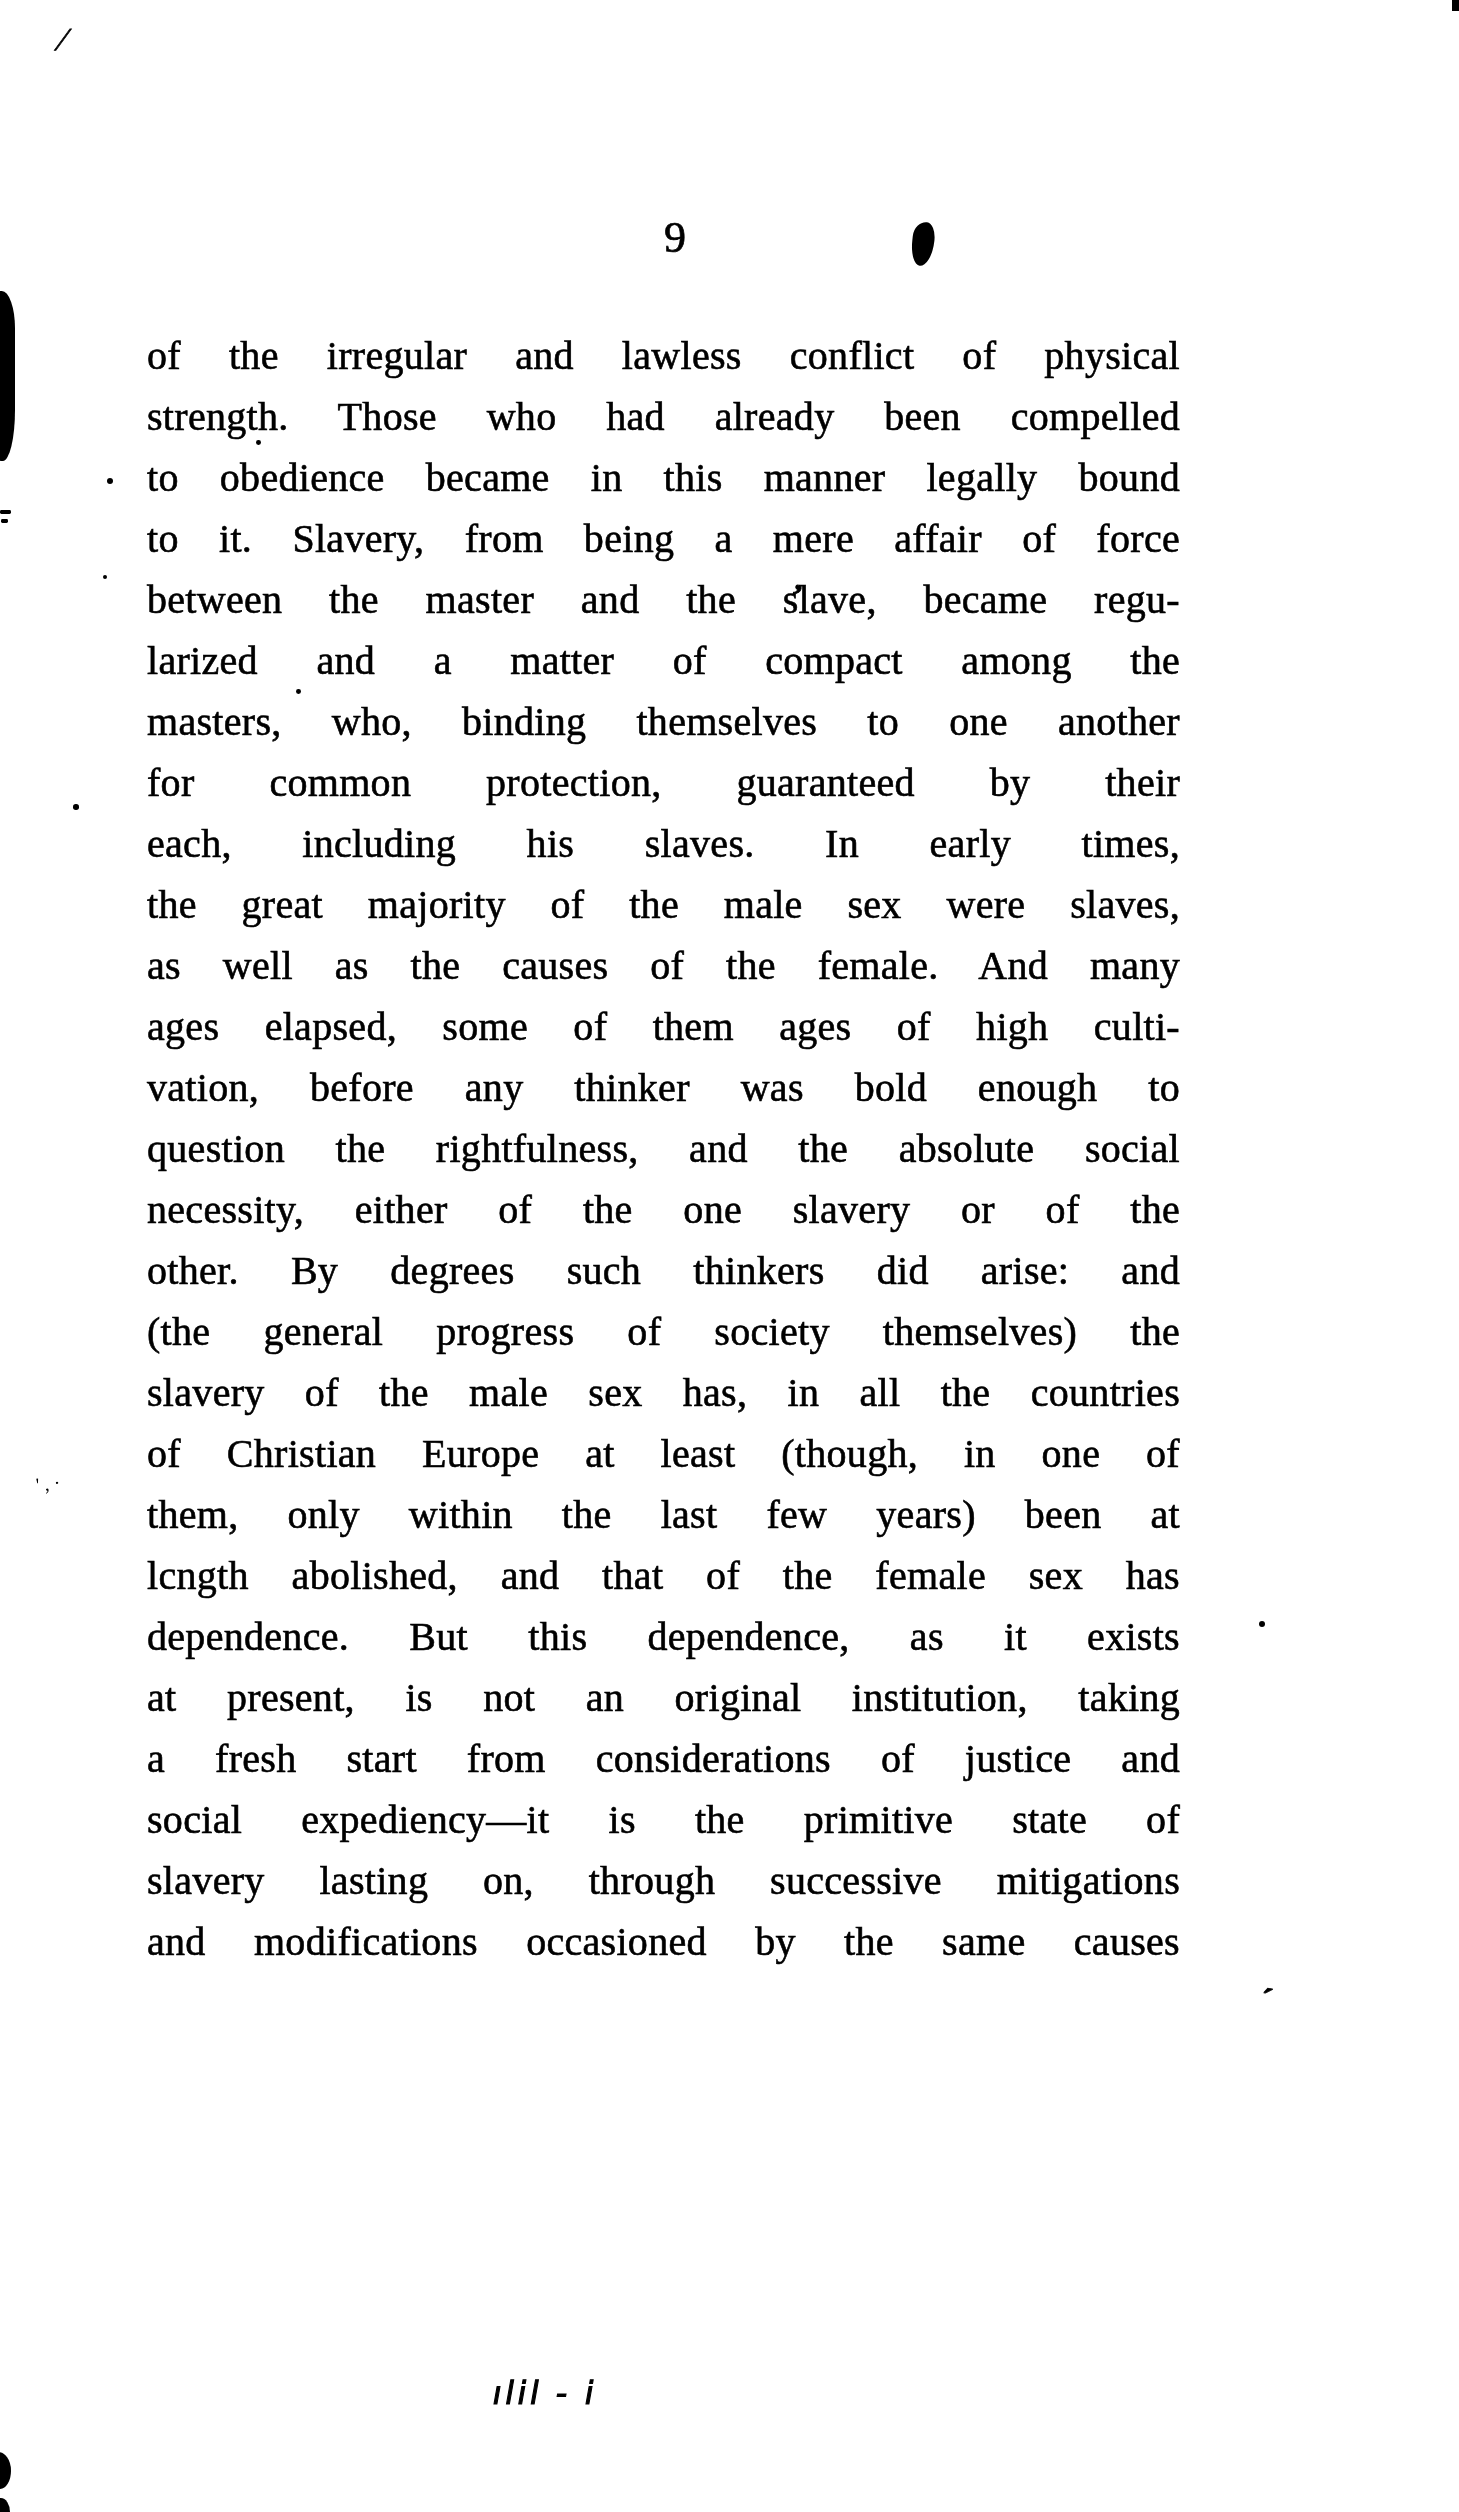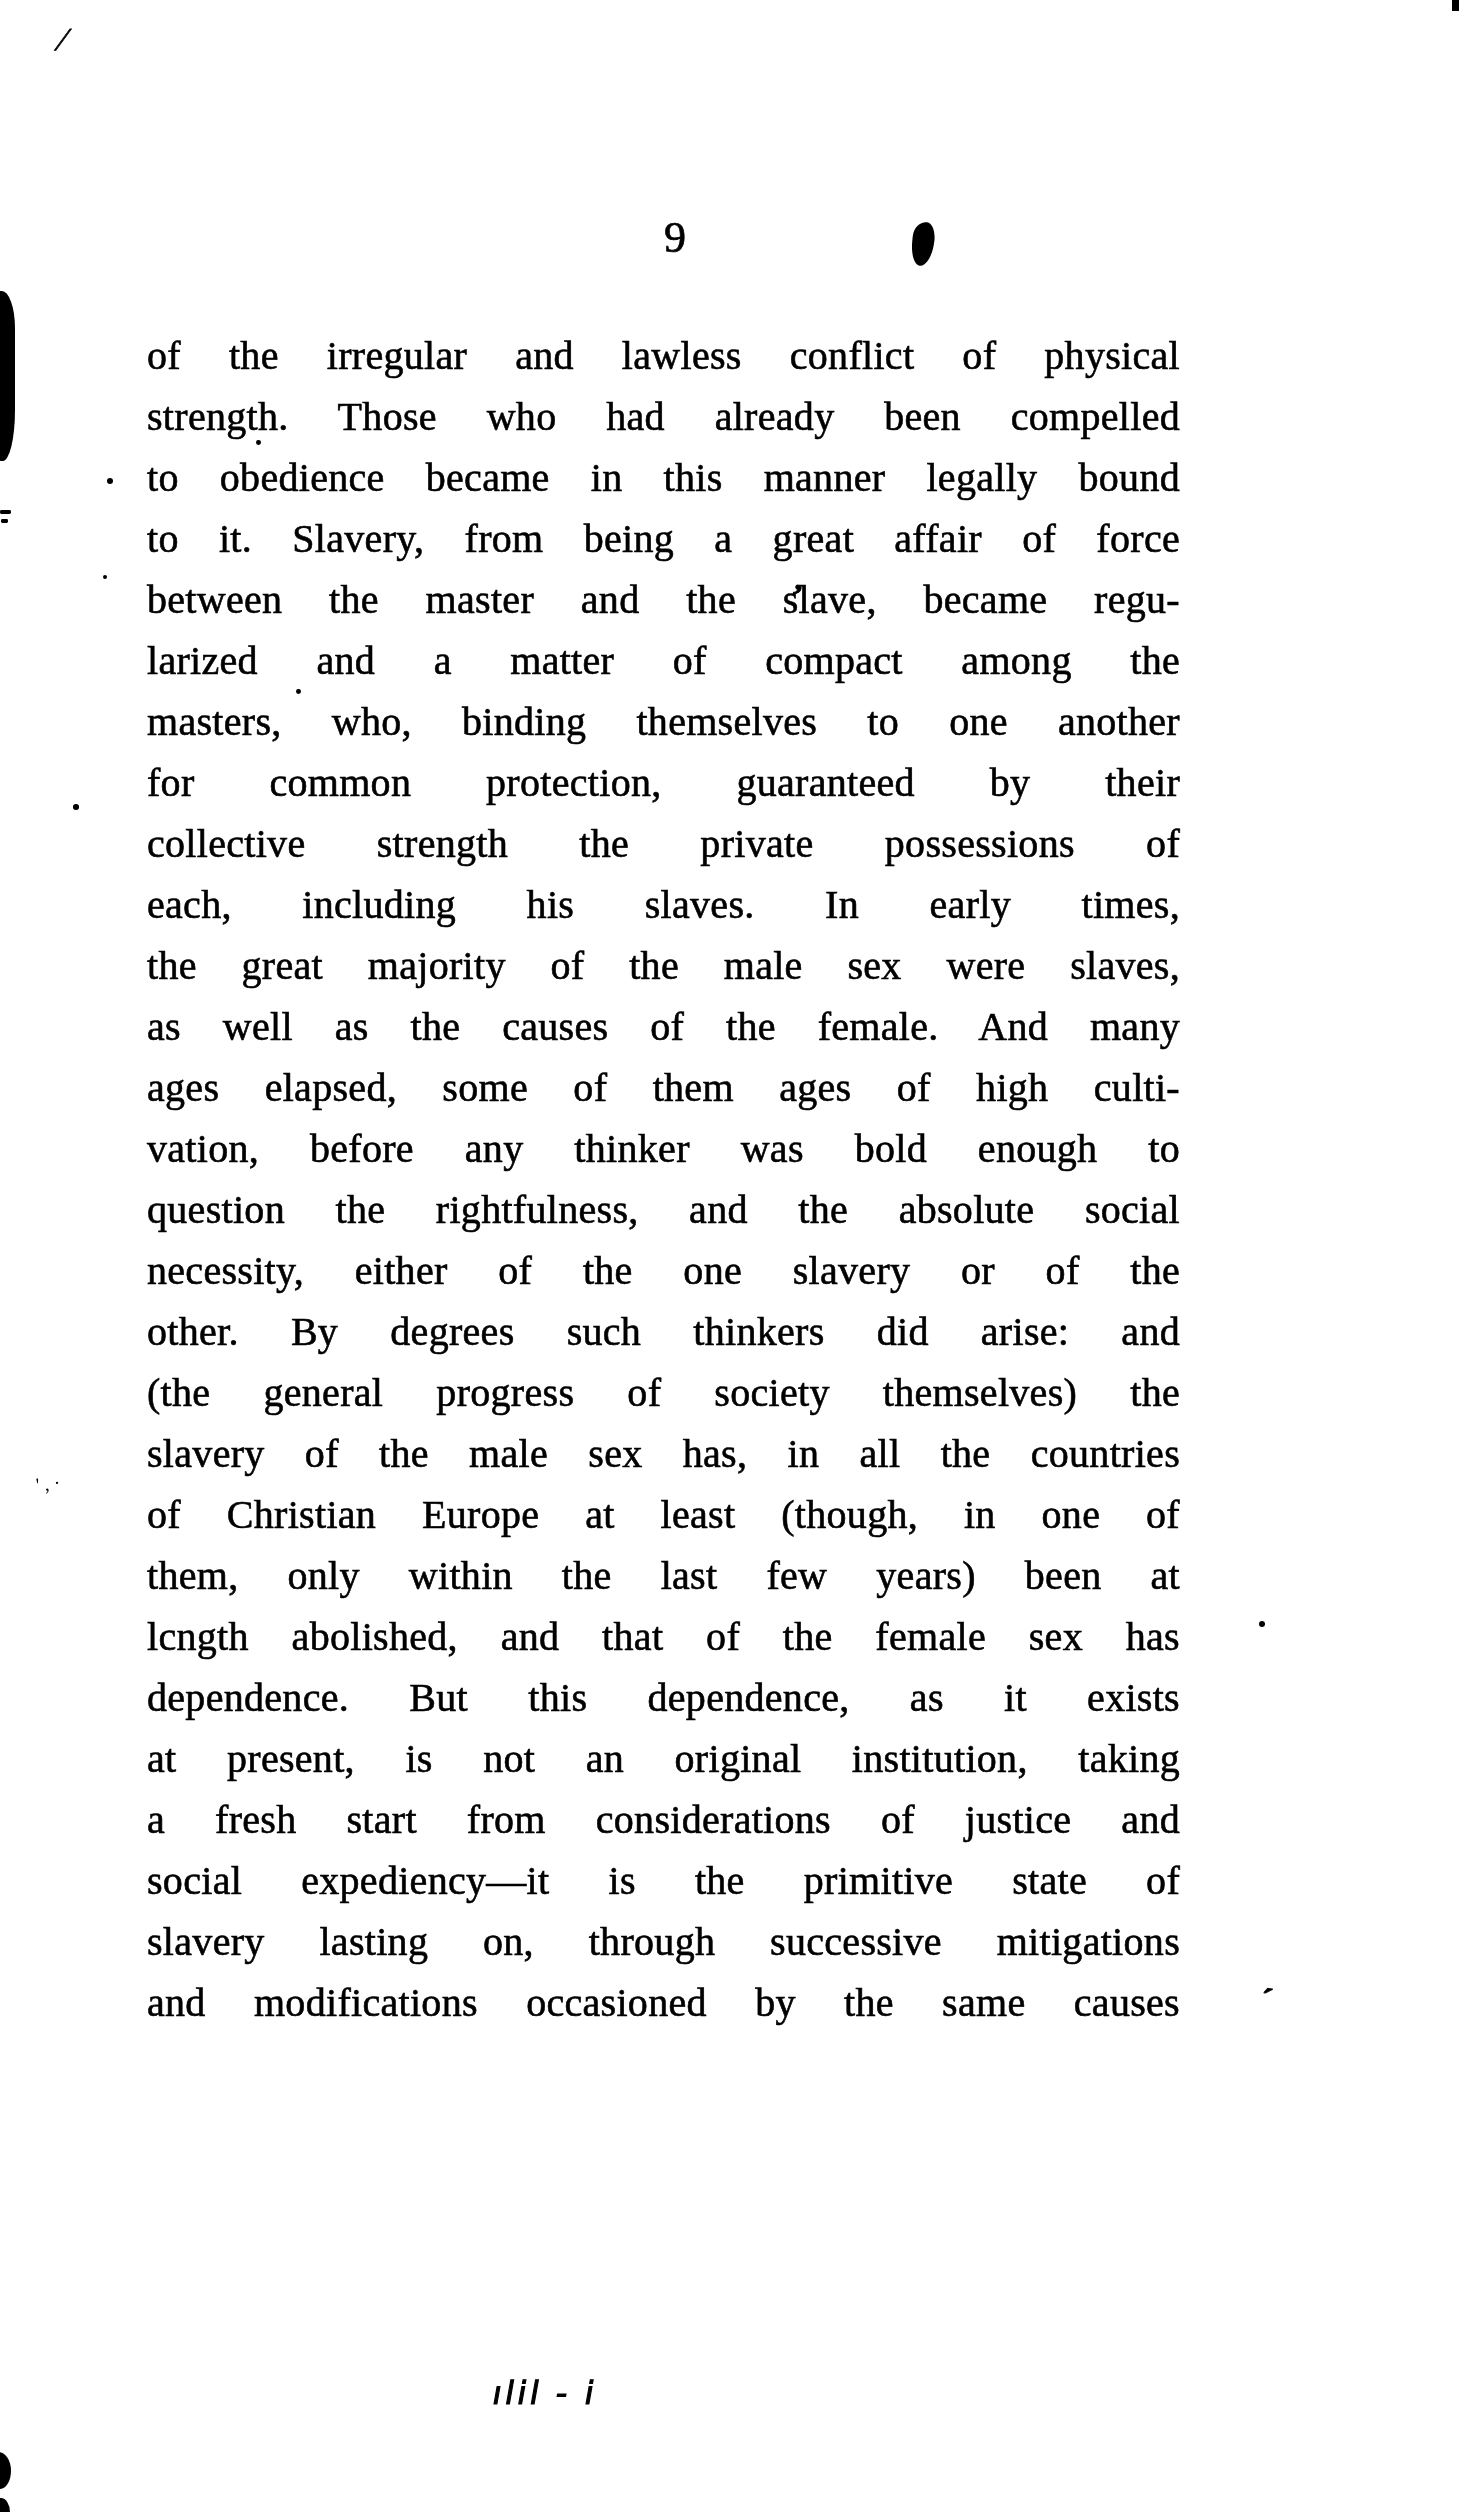--- a/index.html
+++ b/index.html
@@ -133,26 +133,25 @@
   <div class="speck" id="speck-been-at"></div>
 
   <span id="left-cluster-mark">',·</span>
   <span id="flick-after-slave">’</span>
   <span id="right-accent-mark">´</span>
 
   <div class="text-block">
     <div class="line">of the irregular and lawless conflict of physical</div>
     <div class="line">strength.  Those who had already been compelled</div>
     <div class="line">to obedience became in this manner legally bound</div>
-    <div class="line">to it.  Slavery, from being a great affair of force</div>
+    <div class="line">to it.  Slavery, from being a mere affair of force</div>
     <div class="line">between the master and the slave, became regu-</div>
     <div class="line">larized and a matter of compact among the</div>
     <div class="line">masters, who, binding themselves to one another</div>
     <div class="line">for common protection, guaranteed by their</div>
-    <div class="line">collective strength the private possessions of</div>
     <div class="line">each, including his slaves.  In early times,</div>
     <div class="line">the great majority of the male sex were slaves,</div>
     <div class="line">as well as the causes of the female.  And many</div>
     <div class="line">ages elapsed, some of them ages of high culti-</div>
     <div class="line">vation, before any thinker was bold enough to</div>
     <div class="line">question the rightfulness, and the absolute social</div>
     <div class="line">necessity, either of the one slavery or of the</div>
     <div class="line">other.  By degrees such thinkers did arise: and</div>
     <div class="line">(the general progress of society themselves) the</div>
     <div class="line">slavery of the male sex has, in all the countries</div>

